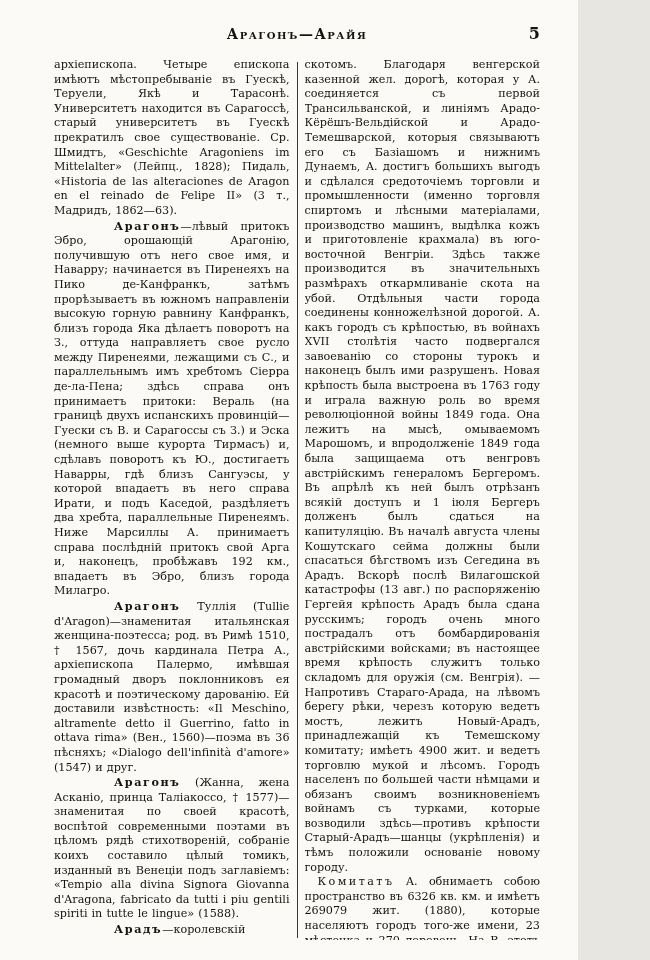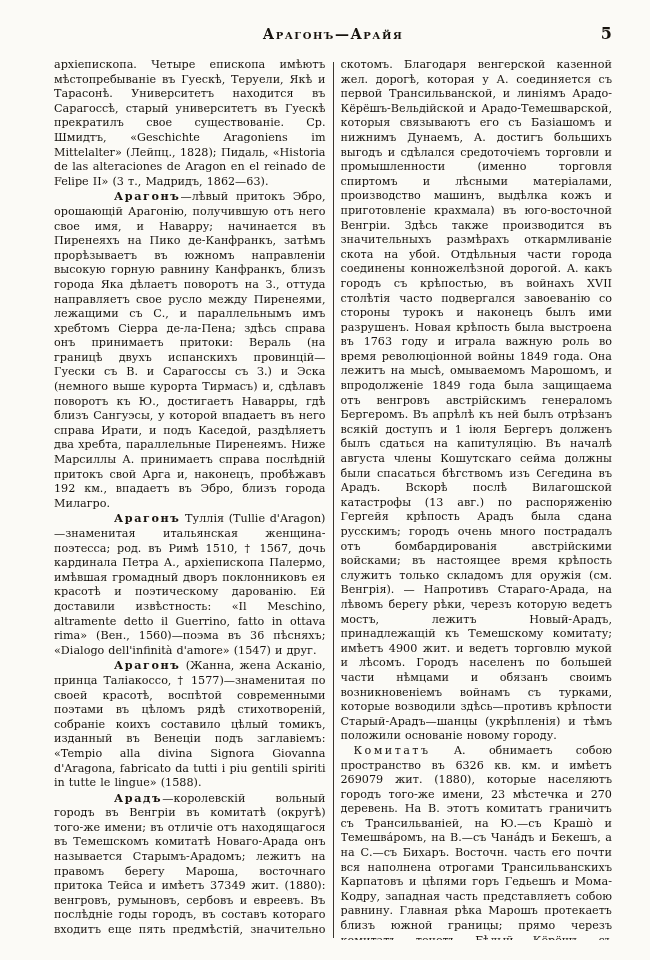--- a/index.html
+++ b/index.html
@@ -3,21 +3,21 @@
 <meta charset="utf-8">
 <style>
   html,body{margin:0;padding:0;}
   body{
     background:#e8e6e0;
     font-family:"DejaVu Serif","Liberation Serif",serif;
     -webkit-font-smoothing:antialiased;
   }
   .page{
     position:relative;
-    width:650px;height:960px;
+    width:578px;height:960px;
     background:#fbfaf6;
     color:#17130e;
     overflow:hidden;
     box-sizing:border-box;
     padding:26px 38px 0 54px;
   }
   .page-header{
     position:relative;
     height:26px;
     margin-bottom:6px;

